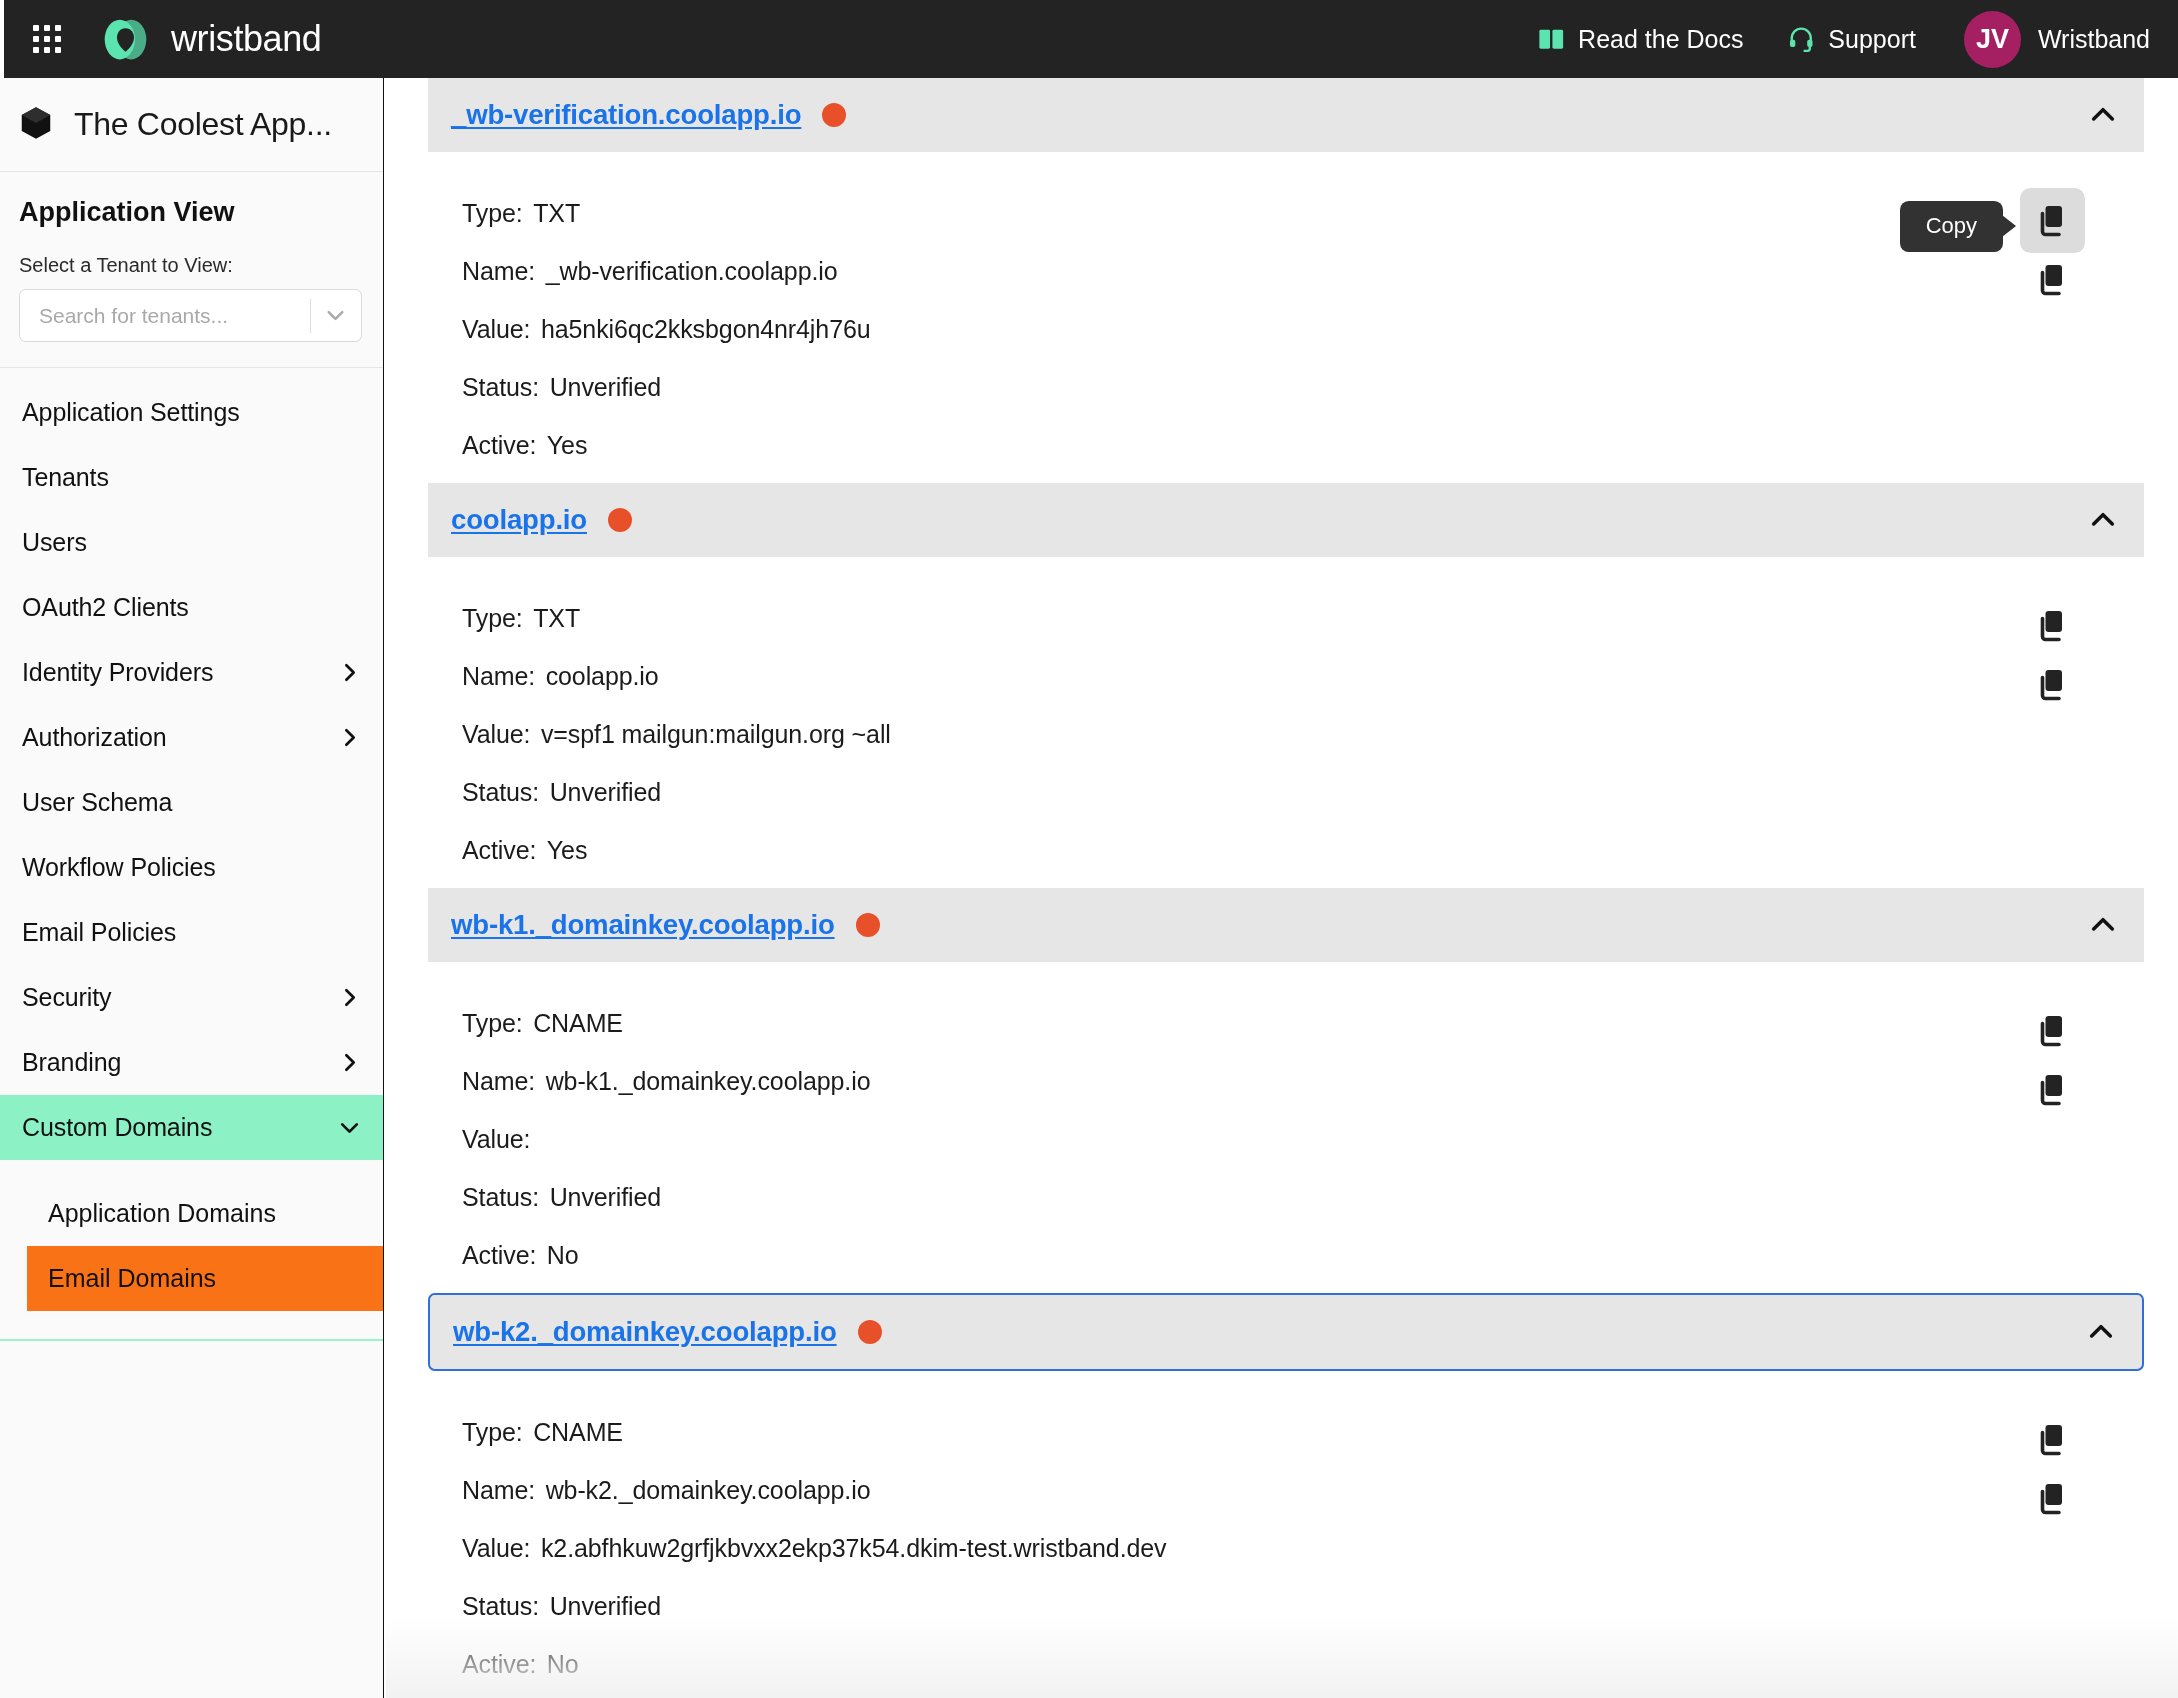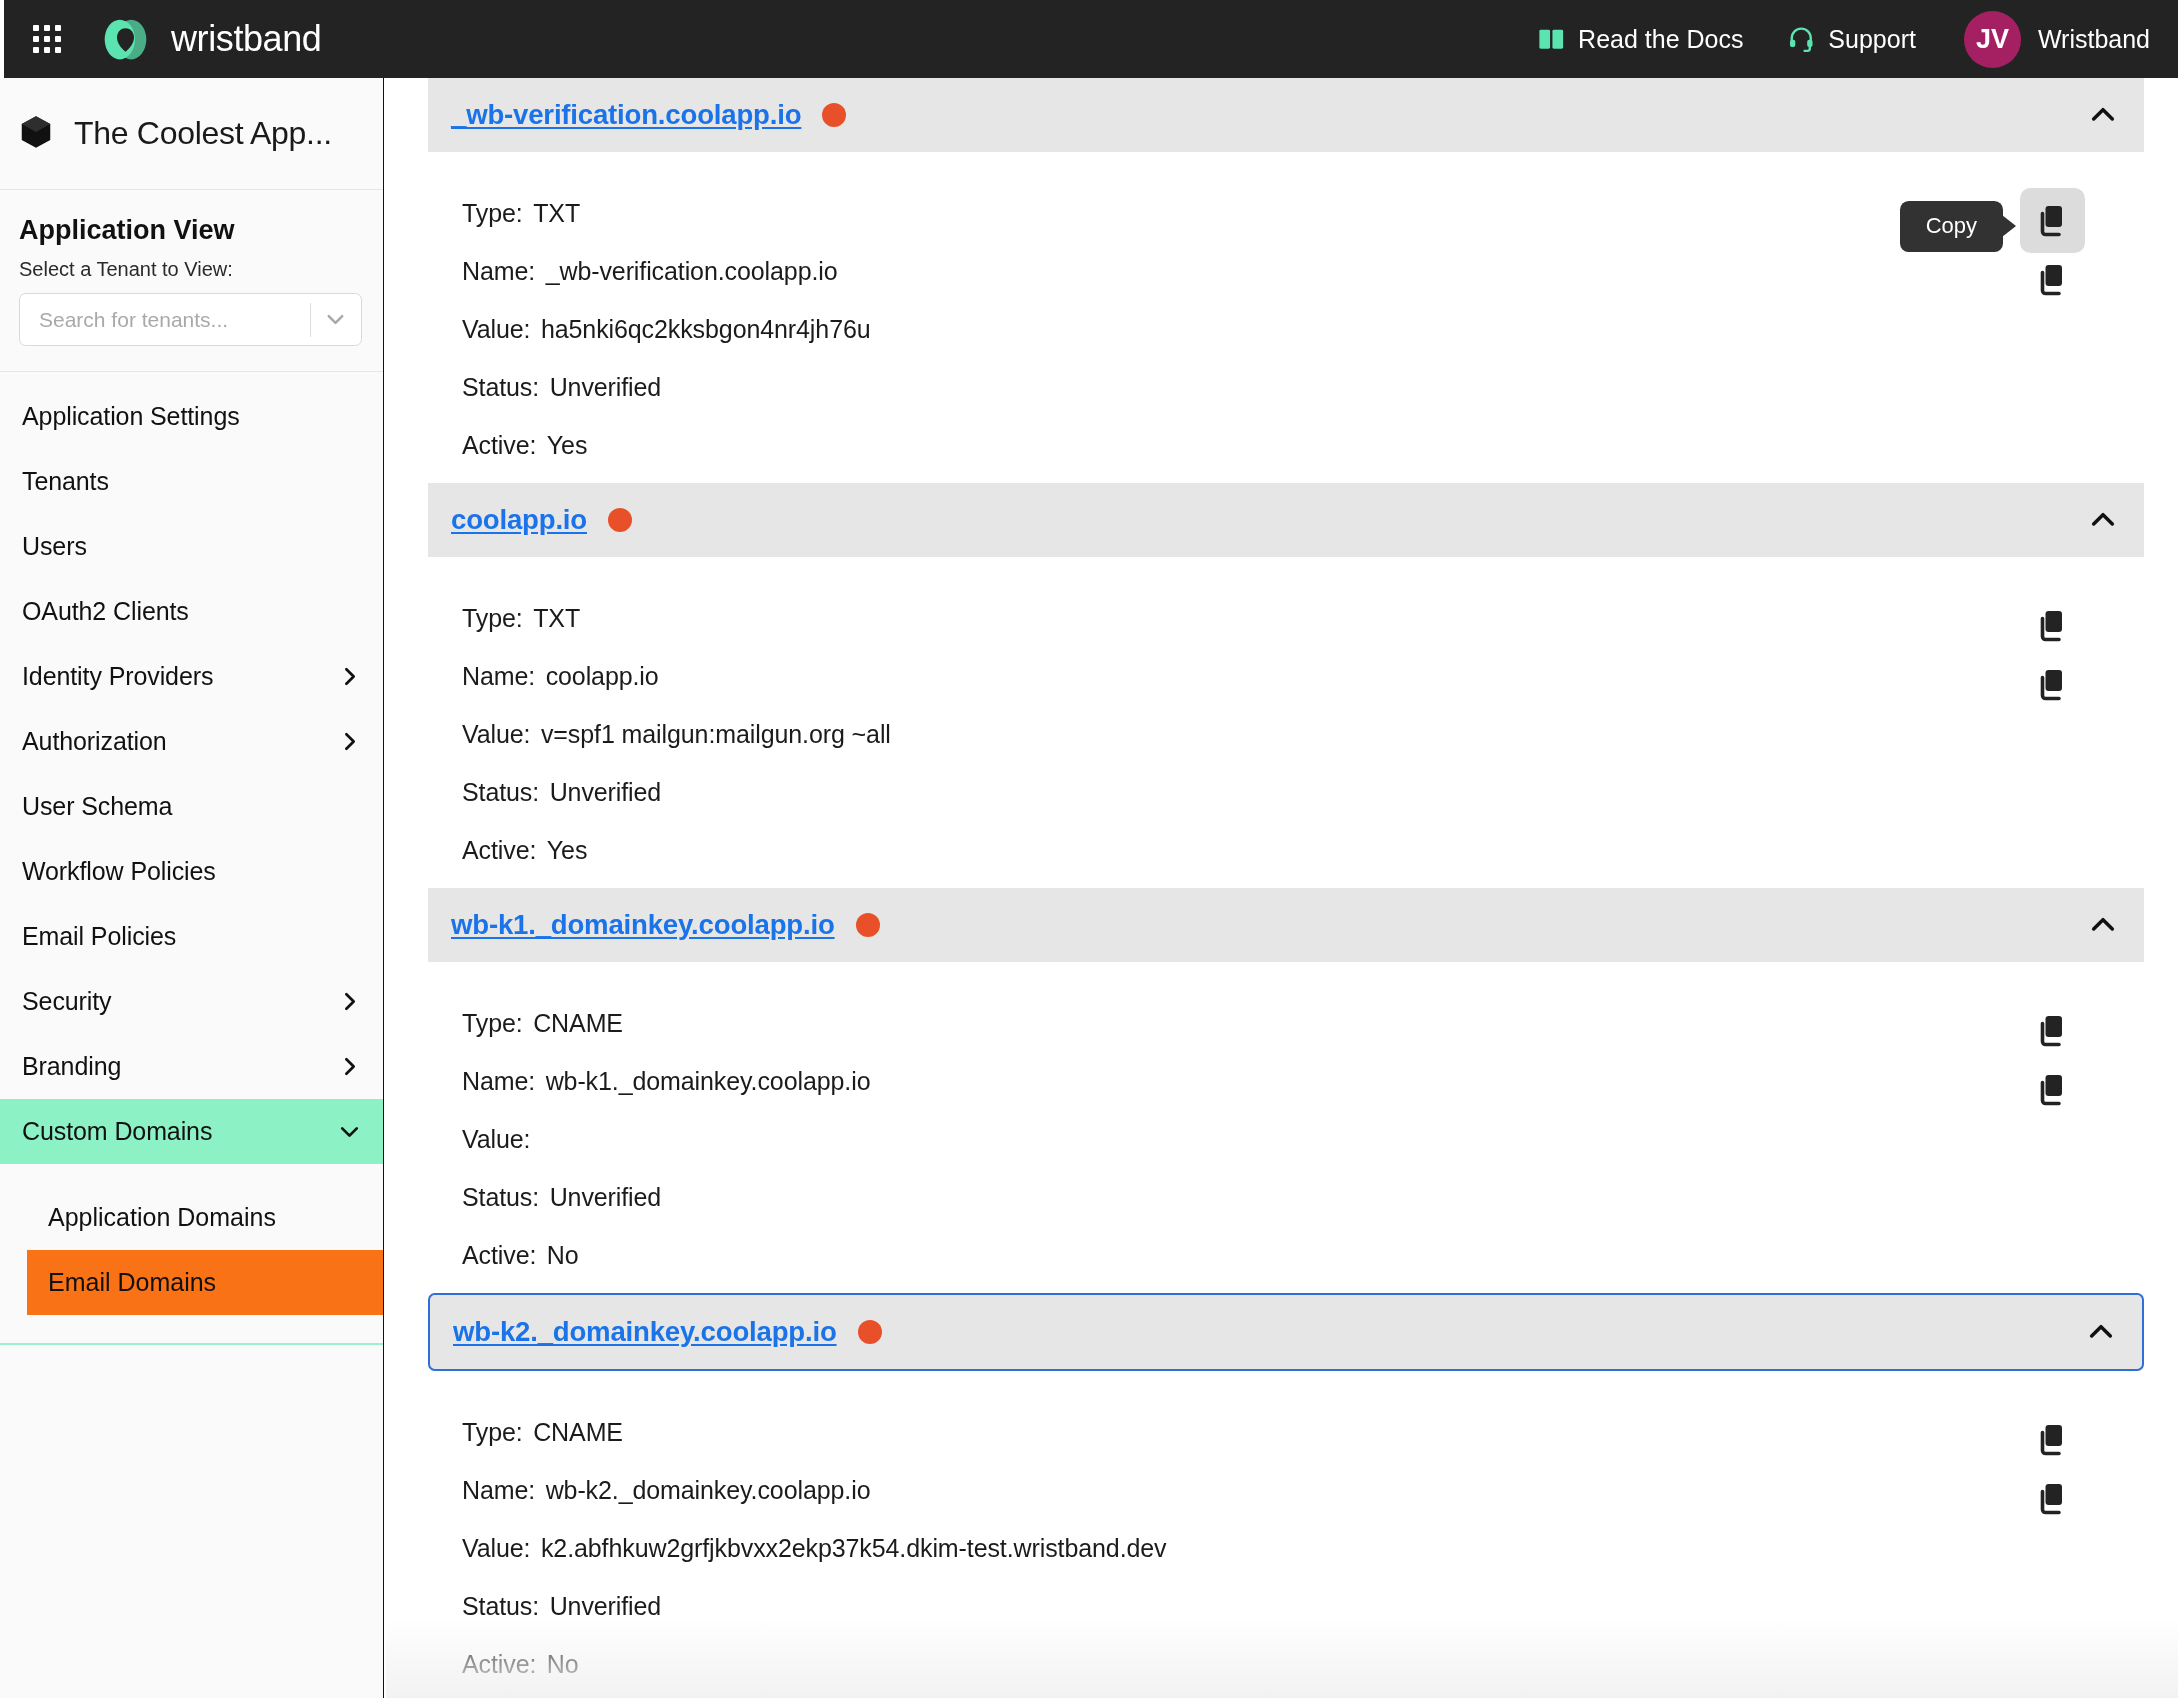--- a/index.html
+++ b/index.html
@@ -43,32 +43,32 @@
 
   
   .sidebar {
     position: absolute; top: 78px; left: 0;
     width: 384px; height: 1621px;
     background: #FAFAFA;
     border-right: 1.9px solid #111;
     overflow: hidden;
   }
   .app-head {
-    height: 112px; display: flex; align-items: center;
+    height: 94px; display: flex; align-items: center;
     padding-left: 17px; border-bottom: 1px solid #E6E6E6;
     cursor: pointer;
     text-align: center;
   }
   .app-head-title {
     margin-left: 19px; font-size: 32px; font-weight: 400; color: #1a1a1a;
     letter-spacing: -0.3px;
   }
   .view-block { padding: 25px 21px 25px 19px; border-bottom: 1px solid #E6E6E6; }
   .view-title { font-size: 27px; font-weight: 700; color: #111; }
-  .view-sub { font-size: 20px; color: #2a2a2a; margin-top: 12px; }
+  .view-sub { font-size: 20px; color: #2a2a2a; margin-top: 26px; }
   .tenant-select {
     margin-top: 12.4px; height: 53px; border: 1px solid #D9D9D9;
     border-radius: 6.7px; background: #fff; display: flex; align-items: center;
     cursor: text;
   }
   .tenant-select input {
     flex: 1; border: none; outline: none; background: transparent;
     font-family: inherit; font-size: 21px; color: #333; padding-left: 19px;
   }
   .tenant-select input::placeholder { color: #A9A9A9; }

